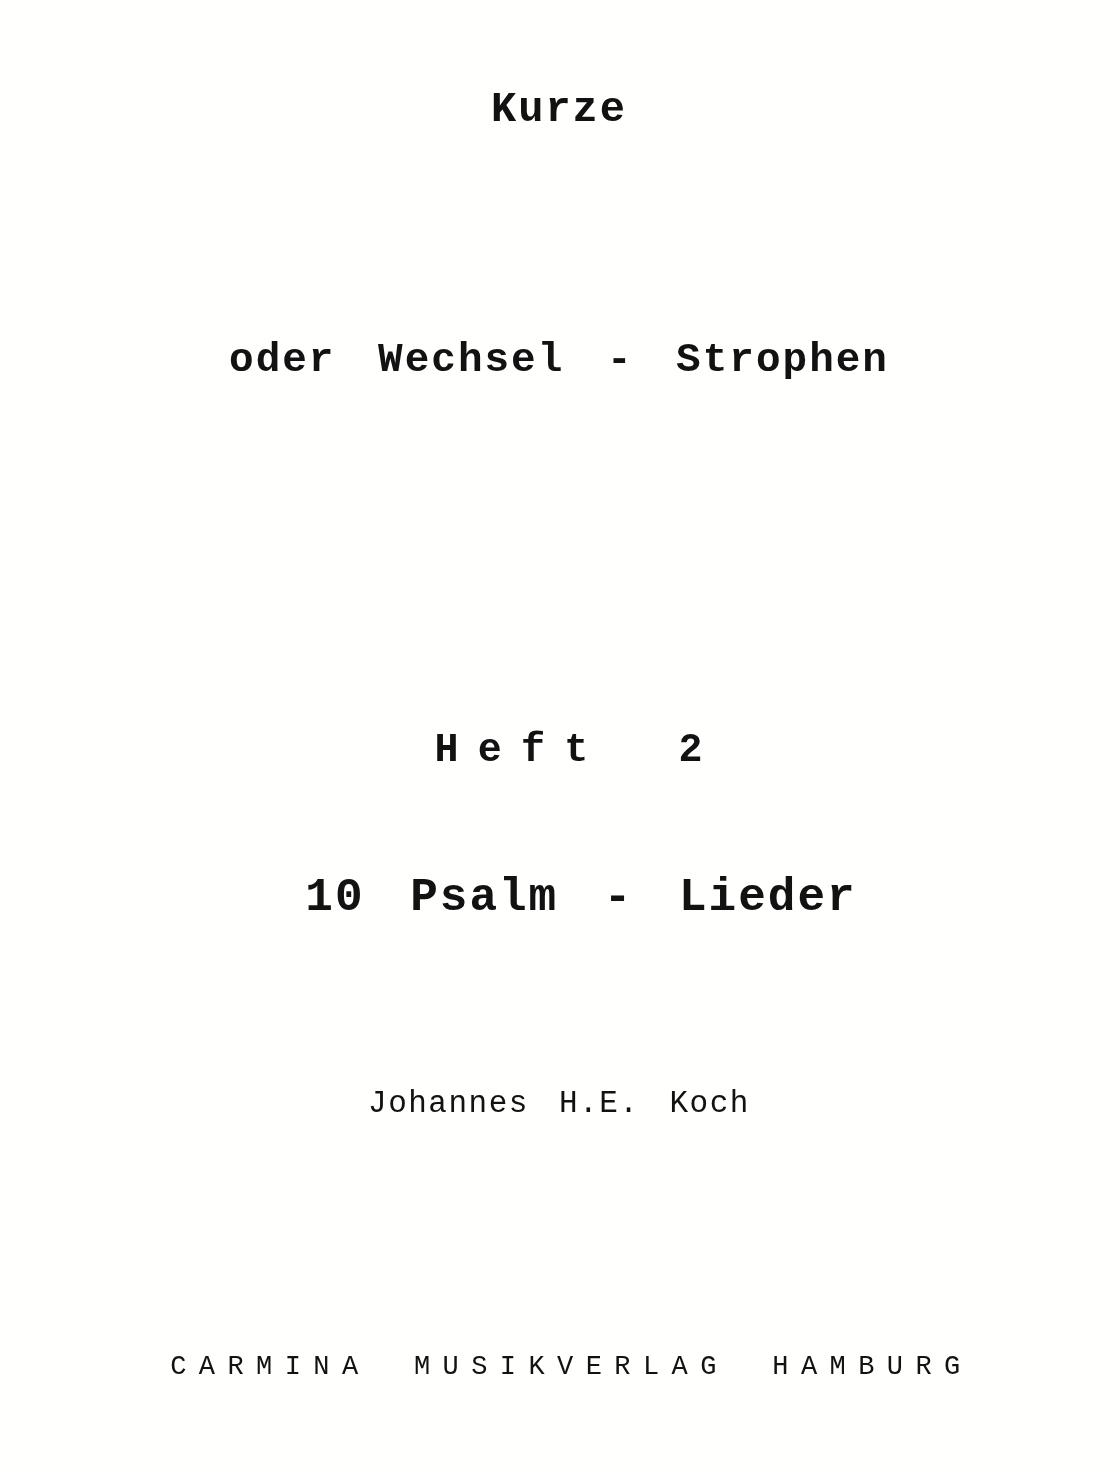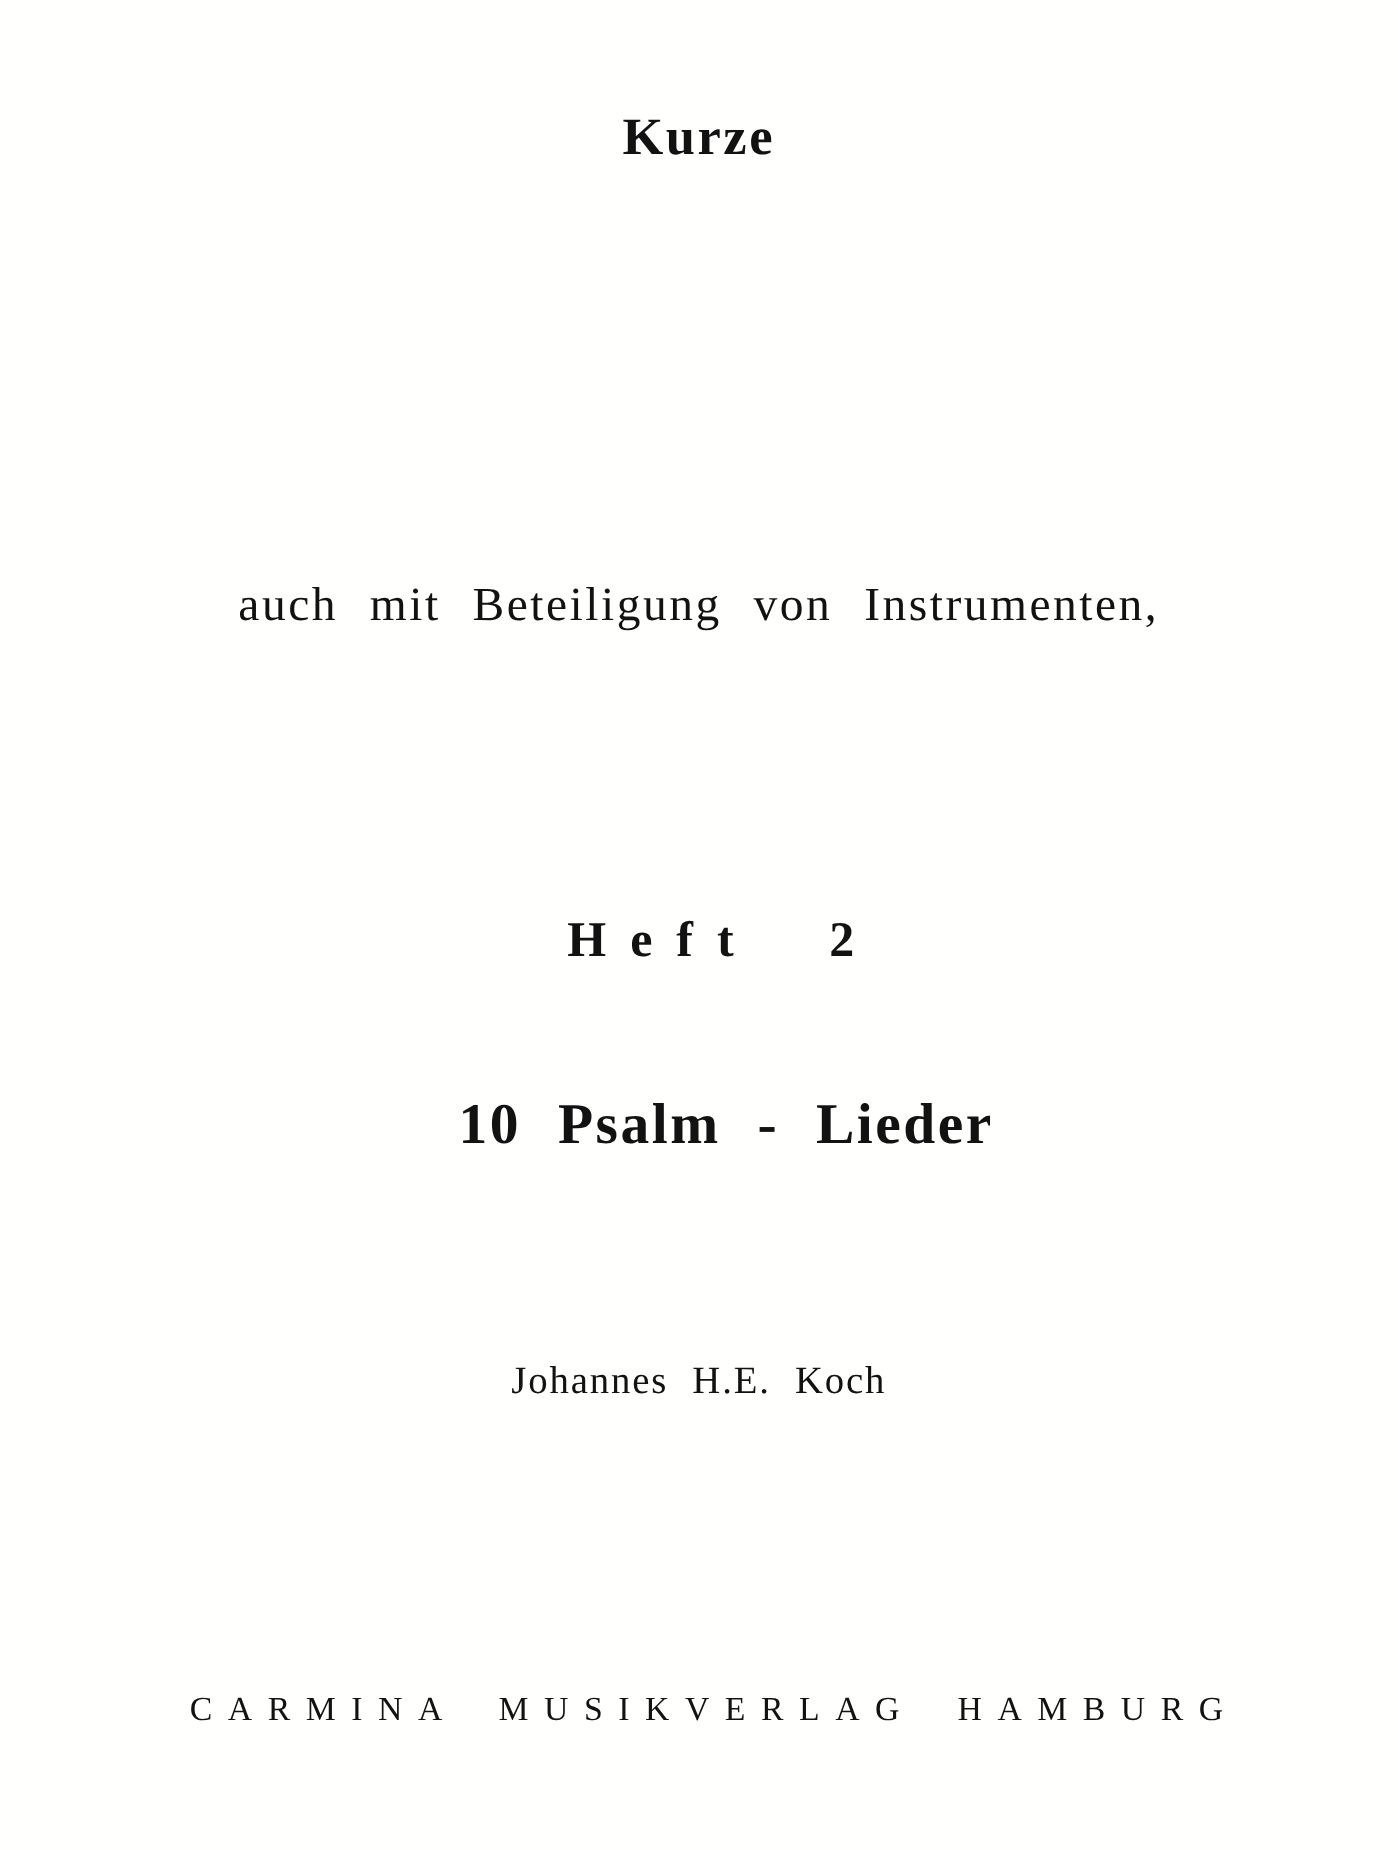--- a/index.html
+++ b/index.html
@@ -5,21 +5,21 @@
   html, body {
     margin: 0;
     padding: 0;
     background: #ffffff;
   }
   .page {
     position: relative;
     width: 1118px;
     height: 1480px;
     background: #fffffe;
-    font-family: Liberation Serif, serif;
+    font-family: Liberation Mono, monospace;
     color: #121212;
     overflow: hidden;
   }
   .line {
     position: absolute;
     left: 0;
     width: 100%;
     text-align: center;
     white-space: nowrap;
     -webkit-font-smoothing: antialiased;
@@ -99,22 +99,22 @@
     padding-left: 0.46em; 
   }
 </style>
 </head>
 <body>
 
 <div class="page">
   <div class="line pretitle">Kurze</div>
 
 
+  <div class="line series-subtitle">oder Wechsel - Strophen</div>
 
-  <div class="line instr-1">auch mit Beteiligung von Instrumenten,</div>
 
 
   <div class="line volume">Heft 2</div>
 
   <div class="line volume-title">10 Psalm - Lieder</div>
 
   <div class="line composer">Johannes H.E. Koch</div>
 
   <div class="line publisher">CARMINA MUSIKVERLAG HAMBURG</div>
 </div>

